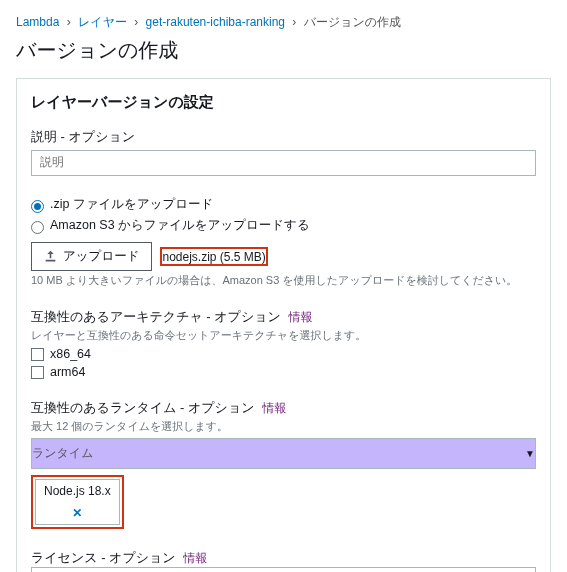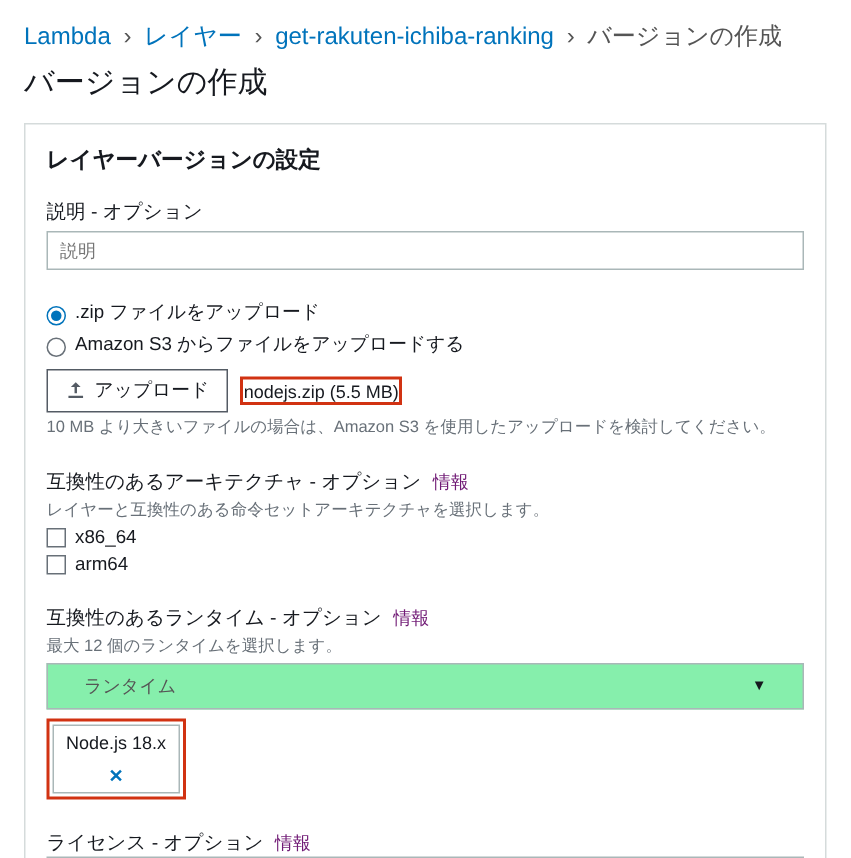--- a/index.html
+++ b/index.html
@@ -5,40 +5,41 @@
   * { box-sizing: border-box; }
   body {
     margin: 0;
     font-family: "Amazon Ember", "Helvetica Neue", Arial, sans-serif;
     font-size: 13px;
     color: #16191f;
     background: #fff;
     width: 567px;
   }
   .page { padding: 14px 16px 10px 16px; }
-  .breadcrumb { font-size: 16px; margin-bottom: 6px; }
+  .breadcrumb { font-size: 12px; margin-bottom: 6px; }
   .breadcrumb a { color: #0073bb; text-decoration: none; cursor: pointer; }
   .breadcrumb .sep { color: #555; margin: 0 4px; }
   .breadcrumb .current { color: #555; }
   h1.page-title { font-size: 20px; font-weight: 400; margin: 4px 0 14px 0; }
   .panel {
     border: 1px solid #d5dbdb;
     background: #fff;
     padding: 14px 14px 18px 14px;
   }
   .panel-title { font-size: 15px; font-weight: 700; margin-bottom: 16px; }
   .field-label { font-size: 13px; color: #16191f; margin-bottom: 4px; }
   .subtext { font-size: 11px; color: #687078; margin-top: 2px; }
   .input-text {
     width: 100%;
     border: 1px solid #aab7b8;
     padding: 5px 8px;
     font-size: 12px;
     color: #555;
     background: #fff;
+    font-family: Liberation Mono, monospace;
   }
   .textarea {
     width: 100%;
     border: 1px solid #aab7b8;
     height: 56px;
     background: #fff;
     resize: none;
   }
   .radio-row, .check-row { display: flex; align-items: flex-end; gap: 6px; margin: 4px 0; font-size: 12.5px; }
   .radio { width: 13px; height: 13px; border: 1px solid #687078; border-radius: 50%; display: inline-flex; align-items: center; justify-content: center; }
@@ -57,24 +58,24 @@
     color: #16191f;
   }
   .upload-row { display: flex; align-items: center; gap: 8px; margin-top: 8px; }
   .file-name { font-size: 12px; color: #16191f; padding: 4px 0; margin-top: 12px; }
   .highlight-red { border: 2px solid #d13212; display: inline-block; }
   .info-link { color: #701a75; font-size: 12px; margin-left: 4px; cursor: pointer; }
   .section { margin-top: 20px; }
   .select {
     width: 100%;
     border: 1px solid #aab7b8;
-    padding: 6px 24px;
+    padding: 6px 0;
     font-size: 12px;
     color: #555;
-    background: #86efac;
+    background: #c4b5fd;
     display: flex;
     justify-content: space-between;
     align-items: center;
     margin-top: 4px;
   }
   .caret { font-size: 10px; color: #16191f; }
   .chip {
     display: inline-flex;
     align-items: center;
     gap: 8px;

